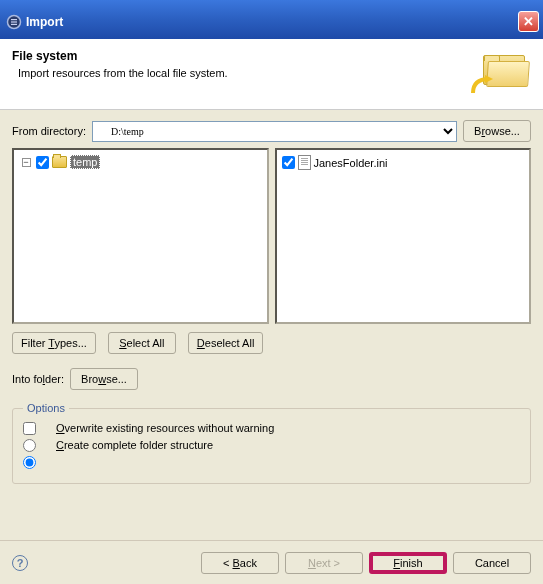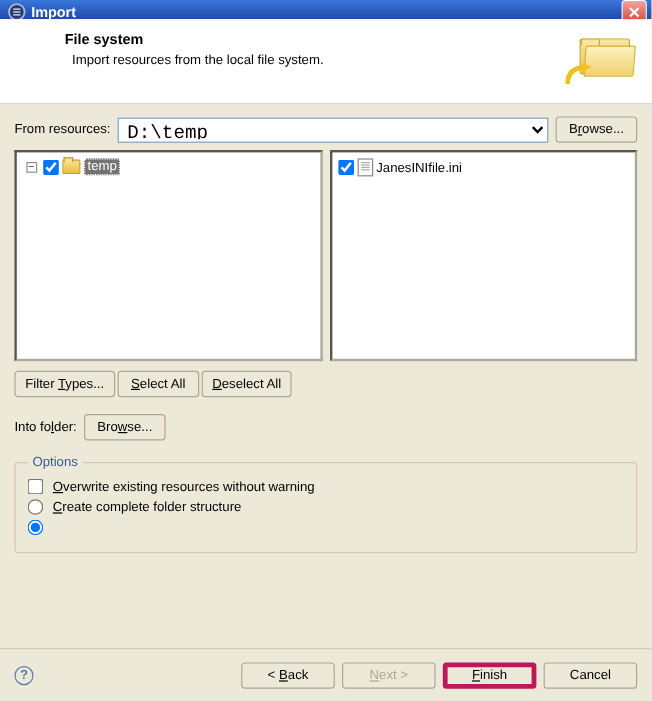--- a/index.html
+++ b/index.html
@@ -1,59 +1,59 @@
 <!DOCTYPE html>
 <html><head>
 <meta charset="utf-8">
 <style>
 * { box-sizing: border-box; margin: 0; padding: 0; }
 body { font-family: Tahoma, sans-serif; font-size: 11px; background: #ece9d8; width: 543px; height: 584px; overflow: hidden; }
-.titlebar { height: 16px; background: linear-gradient(to bottom, #3b77dd 0%, #2b5fc0 50%, #1e4aa8 100%); display: flex; align-items: center; padding: 4px 4px 0 6px; color: white; font-weight: bold; font-size: 12px; }
+.titlebar { height: 39px; background: linear-gradient(to bottom, #3b77dd 0%, #2b5fc0 50%, #1e4aa8 100%); display: flex; align-items: center; padding: 4px 4px 0 6px; color: white; font-weight: bold; font-size: 12px; }
 .titlebar .icon { width: 16px; height: 16px; margin-right: 4px; display: flex; align-items: center; justify-content: center; }
 .titlebar .spacer { flex: 1; }
 .close-btn { width: 21px; height: 21px; background: linear-gradient(to bottom, #f5a09a, #d43f32); border: 1px solid #fff; border-radius: 3px; color: white; display: flex; align-items: center; justify-content: center; font-weight: bold; font-size: 13px; cursor: pointer; font-family: Arial; }
 .header { background: white; border-bottom: 1px solid #ccc; padding: 10px 12px 12px 12px; display: flex; position: relative; }
-.header-text { flex: 1; margin-left: 42px; }
+.header-text { flex: 1; }
 .header h1 { font-size: 12px; font-weight: bold; margin-bottom: 4px; }
 .header p { font-size: 11px; margin-left: 6px; }
 .header-icon { width: 60px; height: 48px; position: relative; }
 
 .folder-big { position: absolute; right: 2px; top: 2px; width: 46px; height: 36px; }
 .folder-back { position: absolute; width: 42px; height: 30px; background: linear-gradient(to bottom, #f8e5a0, #e8c658); border: 1px solid #c9a830; border-radius: 2px; top: 4px; left: 0; }
 .folder-tab { position: absolute; width: 16px; height: 6px; background: #f8e5a0; border: 1px solid #c9a830; border-bottom: none; border-radius: 2px 2px 0 0; top: -1px; left: 0; }
 .folder-front { position: absolute; width: 42px; height: 26px; background: linear-gradient(to bottom, #fff2c0, #f0d070); border: 1px solid #d4b040; border-radius: 2px; top: 10px; left: 4px; transform: skewX(-4deg); }
 .arrow-curve { position: absolute; left: 0px; top: 26px; }
 
 .content { padding: 10px 12px; }
 .row { display: flex; align-items: center; margin-bottom: 6px; gap: 6px; }
 .row label { white-space: nowrap; }
-select, input[type=text] { font-family: Liberation Mono, monospace; font-size: 16px; padding: 2px 3px; border: 1px solid #7f9db9; background: white; }
+select, input[type=text] { font-family: Liberation Serif, serif; font-size: 10px; padding: 2px 14px; border: 1px solid #7f9db9; background: white; }
 select { height: 21px; }
 input[type=text] { height: 19px; }
 .btn { font-family: Liberation Sans, sans-serif; font-size: 11px; padding: 2px 8px; min-width: 68px; height: 22px; background: #ece9d8; border: 1px solid #aca899; border-radius: 3px; cursor: pointer; }
 .btn.default { border: 4px solid #be185d; padding: 1px 7px; }
 .btn:disabled { color: #aca899; cursor: default; }
 
 .panes { display: flex; gap: 6px; margin-bottom: 8px; }
 .pane { flex: 1; height: 176px; background: white; border: 2px inset #aca899; padding: 4px; overflow: auto; }
 .tree-item, .file-item { display: flex; align-items: center; gap: 3px; padding: 1px; }
 .tree-indent { width: 14px; display: flex; align-items: center; justify-content: center; }
 .minus-box { width: 9px; height: 9px; border: 1px solid #919191; background: white; display: flex; align-items: center; justify-content: center; font-size: 9px; line-height: 1; color: #333; }
 .cb { width: 13px; height: 13px; }
 .mini-folder { width: 15px; height: 12px; background: linear-gradient(to bottom, #f8e090, #e8c040); border: 1px solid #c0a020; border-radius: 1px; position: relative; }
 .mini-folder::before { content: ''; position: absolute; width: 6px; height: 3px; background: #f8e090; border: 1px solid #c0a020; border-bottom: none; top: -3px; left: 0; }
 .mini-file { width: 13px; height: 15px; background: white; border: 1px solid #888; position: relative; }
 .mini-file::before { content: ''; position: absolute; top: 2px; left: 2px; right: 2px; height: 1px; background: #aaa; box-shadow: 0 2px 0 #aaa, 0 4px 0 #aaa, 0 6px 0 #aaa; }
 .selected { background: #737373; color: white; padding: 0 2px; border: 1px dotted #fff; }
 
-.btn-row { display: flex; gap: 2px; margin-bottom: 14px; }
+.btn-row { display: flex; gap: 12px; margin-bottom: 14px; }
 
 fieldset { border: 1px solid #d0c8b8; border-radius: 3px; padding: 8px 10px 10px 10px; margin-top: 12px; }
 legend { color: #3b5998; padding: 0 4px; font-size: 11px; }
-.opt-item { display: flex; align-items: center; gap: 8px; margin-bottom: 4px; }
+.opt-item { display: flex; gap: 20px; margin-bottom: 4px; }
 .opt-item input { margin: 0; }
 
 .footer { position: absolute; bottom: 0; left: 0; right: 0; height: 44px; border-top: 1px solid #d0c8b8; display: flex; align-items: center; padding: 0 12px; gap: 6px; background: #ece9d8; }
 .footer .help-icon { width: 16px; height: 16px; border: 1.5px solid #5a7aa8; border-radius: 50%; display: flex; align-items: center; justify-content: center; color: #5a7aa8; font-weight: bold; font-size: 11px; cursor: pointer; }
 .footer .spacer { flex: 1; }
 .footer .btn { min-width: 78px; }
 .ul { text-decoration: underline; }
 </style>
 </head>
 <body>
@@ -86,21 +86,21 @@
     </div>
     <svg class="arrow-curve" width="28" height="22" viewBox="0 0 28 22">
         <path d="M 2 18 Q 2 4 18 4" stroke="#f0c020" stroke-width="4" fill="none"></path>
         <path d="M 14 0 L 22 4 L 14 8 Z" fill="#f0c020"></path>
       </svg>
   </div>
 </div>
 
 <div class="content">
   <div class="row">
-    <label><span>From resources:</span></label>
+    <label><span>From directory:</span></label>
     <select style="flex:1">
       <option>D:\temp</option>
     </select>
     <button class="btn">B<span class="ul">r</span>owse...</button>
   </div>
 
   <div class="panes">
     <div class="pane">
       <div class="tree-item">
         <span class="tree-indent">
@@ -108,21 +108,21 @@
           </span>
         <input type="checkbox" class="cb" checked="" style="">
         <span class="mini-folder"></span>
         <span class="selected">temp</span>
       </div>
     </div>
     <div class="pane">
       <div class="file-item">
         <input type="checkbox" class="cb" checked="" style="">
         <span class="mini-file"></span>
-        <span>JanesINIfile.ini</span>
+        <span>JanesFolder.ini</span>
       </div>
     </div>
   </div>
 
   <div class="btn-row">
     <button class="btn">Filter <span class="ul">T</span>ypes...</button>
     <button class="btn"><span class="ul">S</span>elect All</button>
     <button class="btn"><span class="ul">D</span>eselect All</button>
   </div>
 

